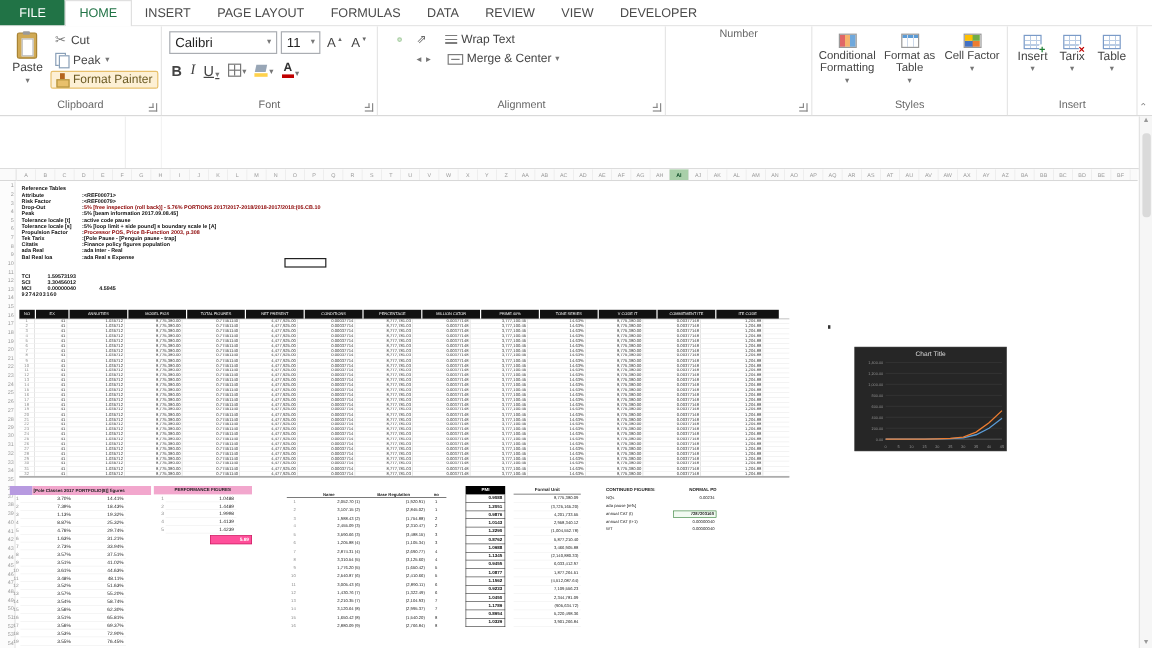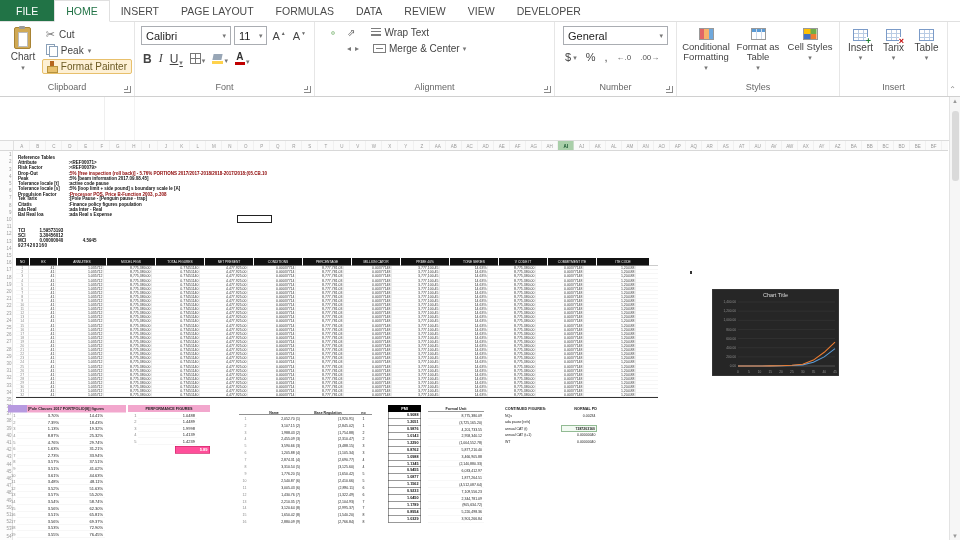--- a/index.html
+++ b/index.html
@@ -222,21 +222,21 @@
       <div class="tab">VIEW</div>
       <div class="tab">DEVELOPER</div>
     </div>
 
   <div class="ribbon-body">
 
     <section class="rgroup g-clip">
       <div class="rgroup-content">
         <div class="paste-btn">
           <span class="ico-paste"></span>
-          <span>Chart</span>
+          <span>Paste</span>
           <span class="caret">▾</span>
         </div>
         <div class="clip-col">
           <div class="small-btn">
             <span class="ico-cut">✂</span>
             <span>Cut</span>
           </div>
           <div class="small-btn">
             <span class="ico-copy"></span>
             <span>Peak</span>
@@ -326,55 +326,39 @@
             <span>Merge &amp; Center</span>
             <span class="caret">▾</span>
           </span>
         </div>
       </div>
       <div class="rgroup-label">Alignment</div>
       <span class="launcher"></span>
     </section>
 
     <section class="rgroup g-num">
-      <div class="rgroup-content">
-        <div class="combo">
-          <span>General</span>
-          <span class="caret">▾</span>
-        </div>
-        <div class="row2">
-          <span class="numbtn">
-            <span>$</span>
-            <span class="caret">▾</span>
-          </span>
-          <span class="numbtn">%</span>
-          <span class="numbtn">,</span>
-          <span class="numbtn dec">←.0</span>
-          <span class="numbtn dec">.00→</span>
-        </div>
-      </div>
       <div class="rgroup-label">Number</div>
       <span class="launcher"></span>
     </section>
 
     <section class="rgroup g-styles">
       <div class="rgroup-content">
         <div class="style-btn">
           <span class="ico-cf"></span>
           <span>Conditional Formatting</span>
           <span class="caret">▾</span>
         </div>
         <div class="style-btn">
           <span class="ico-ft"></span>
           <span>Format as Table</span>
           <span class="caret">▾</span>
         </div>
         <div class="style-btn">
           <span class="ico-cs"></span>
-          <span>Cell Styles</span>
+          <span>Cell Factor</span>
           <span class="caret">▾</span>
         </div>
       </div>
       <div class="rgroup-label">Styles</div>
     </section>
 
     <section class="rgroup g-cells">
       <div class="rgroup-content">
         <div class="cell-btn">
           <span class="ico-grid ins"></span>

